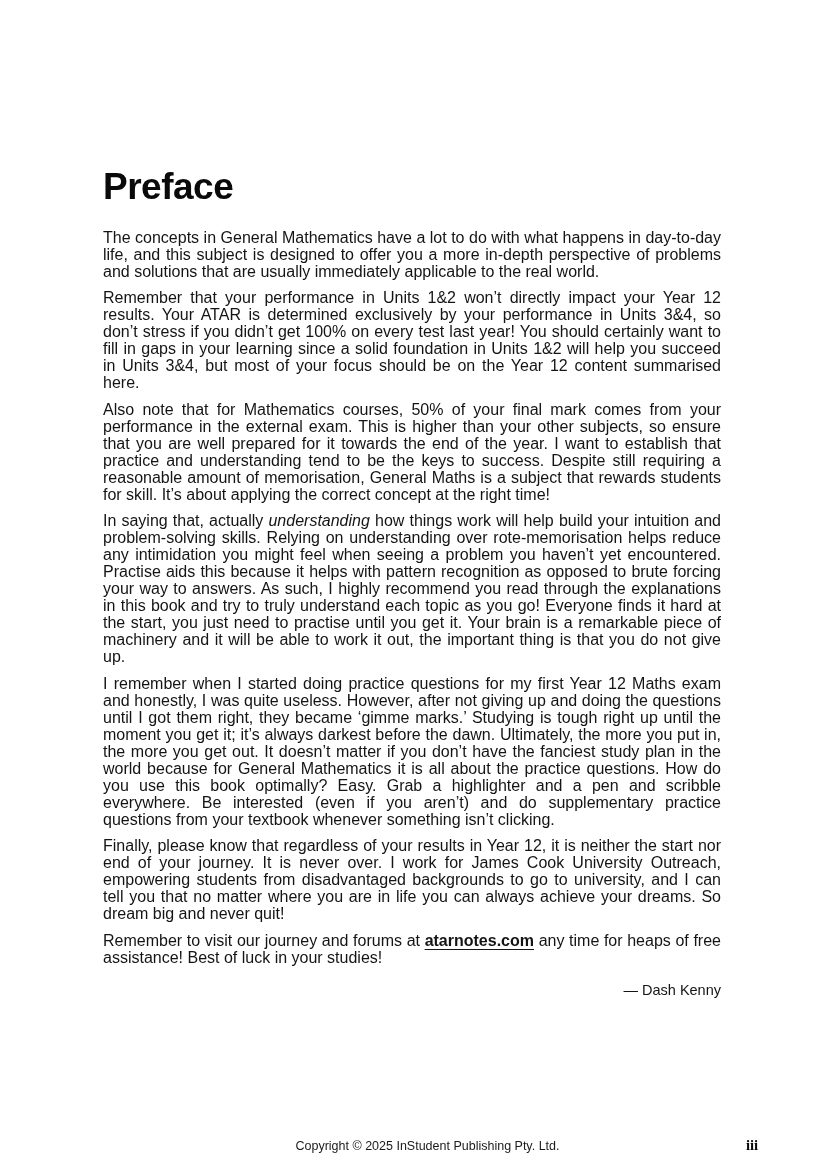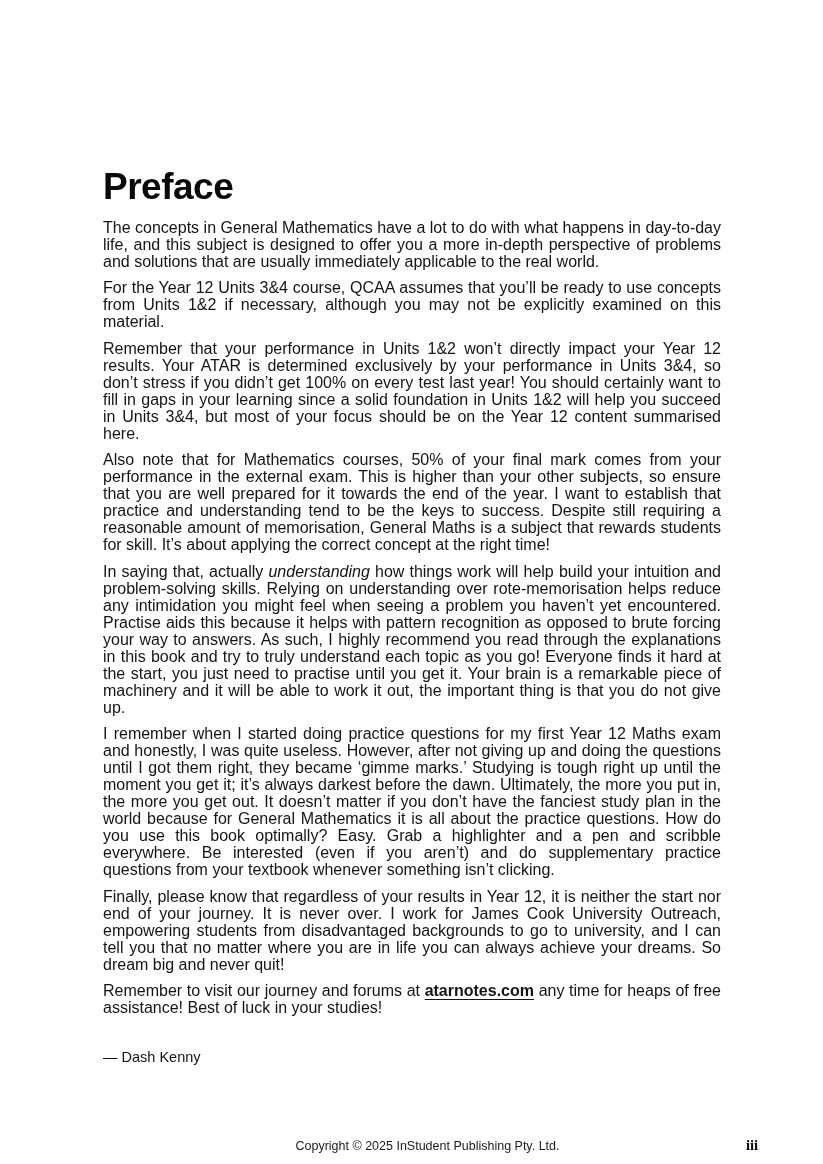--- a/index.html
+++ b/index.html
@@ -18,21 +18,21 @@
   .content {
     position: absolute;
     left: 103px;
     top: 168px;
     width: 618px;
   }
   h1.page-title {
     font-size: 37px;
     font-weight: bold;
     letter-spacing: -0.5px;
-    margin: 0 0 12px 0;
+    margin: 0 0 22px 0;
     line-height: 1.05;
     color: #0a0a0a;
   }
   p.para {
     margin: 0 0 9.5px 0;
     font-size: 16px;
     line-height: 17px;
     text-align: justify;
     color: #141414;
   }
@@ -40,23 +40,24 @@
   .seg-bold { font-weight: normal; }
   .seg-italic { font-style: italic; }
   .seg-link {
     font-weight: bold;
     text-decoration: underline;
     text-underline-offset: 3px;
     color: #141414;
     margin-top: 29px;
   }
   .signature {
+    text-align: right;
     font-size: 14.5px;
     line-height: 20px;
-    margin-top: 31px;
+    margin-top: 14px;
     color: #141414;
   }
   .footer-copyright {
     position: absolute;
     left: 16px;
     bottom: 11px;
     width: 823px;
     text-align: center;
     font-size: 12.5px;
     color: #1a1a1a;
@@ -72,21 +73,20 @@
   }
 </style>
 </head>
 <body>
 
 <div class="content">
   <h1 class="page-title">Preface</h1>
 
   <div>
       <p class="para"><span class="seg-normal">The concepts in General Mathematics have a lot to do with what happens in day-to-day life, and this subject is designed to offer you a more in-depth perspective of problems and solutions that are usually immediately applicable to the real world.</span></p>
-      <p class="para"><span class="seg-normal">For the Year 12 Units 3&amp;4 course, QCAA assumes that you’ll be ready to use concepts from Units 1&amp;2 if necessary, although you may not be explicitly examined on this material.</span></p>
       <p class="para"><span class="seg-normal">Remember that your performance in Units 1&amp;2 won’t directly impact your Year 12 results. Your ATAR is determined exclusively by your performance in Units 3&amp;4, so don’t stress if you didn’t get 100% on every test last year! You should certainly want to fill in gaps in your learning since a solid foundation in Units 1&amp;2 will help you succeed in Units 3&amp;4, but most of your focus should be on the Year 12 content summarised here.</span></p>
       <p class="para"><span class="seg-normal">Also note that for Mathematics courses, </span><span class="seg-bold">50% of your final mark</span><span class="seg-normal"> comes from your performance in the external exam.  This is higher than your other subjects, so ensure that you are well prepared for it towards the end of the year. I want to establish that </span><span class="seg-bold">practice</span><span class="seg-normal"> and </span><span class="seg-bold">understanding</span><span class="seg-normal"> tend to be the keys to success.  Despite still requiring a reasonable amount of memorisation, General Maths is a subject that rewards students for skill. It’s about applying the correct concept at the right time!</span></p>
       <p class="para"><span class="seg-normal">In saying that, actually </span><span class="seg-italic">understanding</span><span class="seg-normal"> how things work will help build your intuition and problem-solving skills.  Relying on understanding over rote-memorisation helps reduce any intimidation you might feel when seeing a problem you haven’t yet encountered.  Practise aids this because it helps with pattern recognition as opposed to brute forcing your way to answers.  As such, I highly recommend you read through the explanations in this book and try to truly understand each topic as you go! Everyone finds it hard at the start, you just need to practise until you get it.  Your brain is a remarkable piece of machinery and it will be able to work it out, the important thing is that you do not give up.</span></p>
       <p class="para"><span class="seg-normal">I remember when I started doing practice questions for my first Year 12 Maths exam and honestly, I was quite useless.  However, after not giving up and doing the questions until I got them right, they became ‘gimme marks.’  Studying is tough right up until the moment you get it; it’s always darkest before the dawn.  Ultimately, the more you put in, the more you get out. It doesn’t matter if you don’t have the fanciest study plan in the world because for General Mathematics it is all about the practice questions.  How do you use this book optimally?  Easy. Grab a highlighter and a pen and scribble everywhere.  Be interested (even if you aren’t) and do supplementary practice questions from your textbook whenever something isn’t clicking.</span></p>
       <p class="para"><span class="seg-normal">Finally, please know that regardless of your results in Year 12, it is neither the start nor end of your journey.  It is never over.  I work for James Cook University Outreach, empowering students from disadvantaged backgrounds to go to university, and I can tell you that no matter where you are in life you can always achieve your dreams.  So dream big and never quit!</span></p>
       <p class="para"><span class="seg-normal">Remember to visit our journey and forums at </span><span class="seg-link">atarnotes.com</span><span class="seg-normal"> any time for heaps of free assistance! Best of luck in your studies!</span></p>
     </div>
 
   <div class="signature">— Dash Kenny</div>
 </div>

